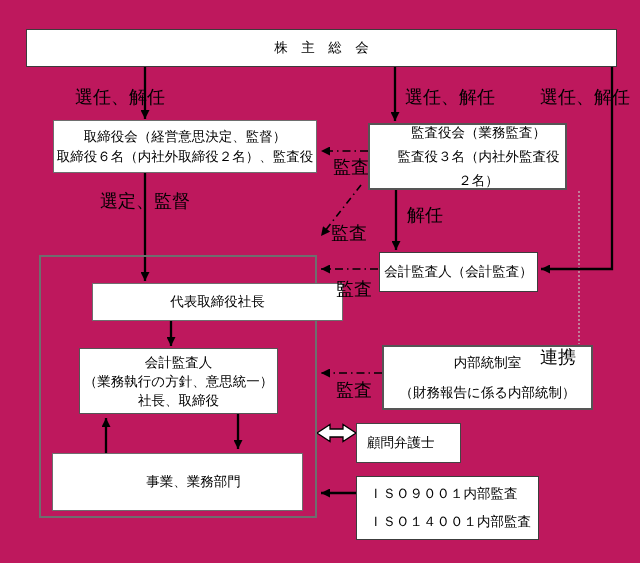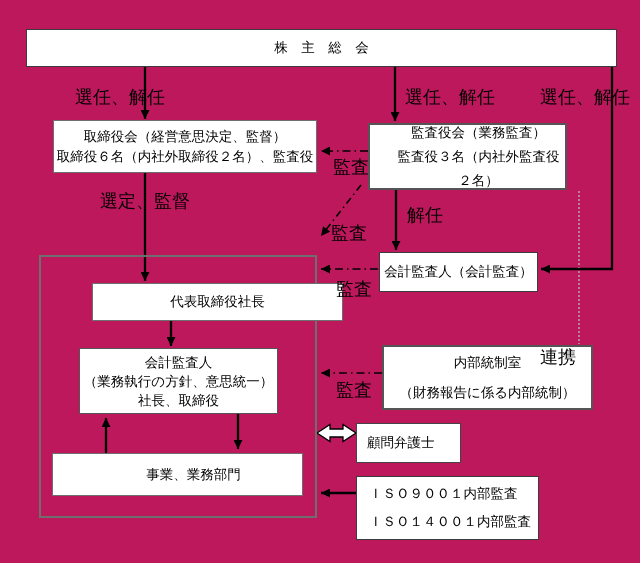--- a/index.html
+++ b/index.html
@@ -61,21 +61,21 @@
   <div class="box" style="left:52px;top:283px;width:251px;height:38px;border:1px solid #6e6e6e;margin-left:40px;">
     <span>代表取締役社長</span>
   </div>
 
   <div class="box" style="left:79px;top:348px;width:199px;height:66px;border:1px solid #555;line-height:19px;">
     <span>会計監査人</span>
     <span>（業務執行の方針、意思統一）</span>
     <span>社長、取締役</span>
   </div>
 
-  <div class="box" style="left:52px;top:453px;width:251px;height:43px;border:1px solid #6e6e6e;padding-left:32px;">
+  <div class="box" style="left:52px;top:453px;width:251px;height:58px;border:1px solid #6e6e6e;padding-left:32px;">
     <span>事業、業務部門</span>
   </div>
 
   <div class="box" style="left:382px;top:345px;width:211px;height:65px;border:2px solid #555;line-height:30px;">
     <span>内部統制室</span>
     <span>（財務報告に係る内部統制）</span>
   </div>
 
   <div class="box" style="left:356px;top:423px;width:105px;height:40px;border:1px solid #444;align-items:flex-start;padding-left:10px;">
     <span>顧問弁護士</span>

